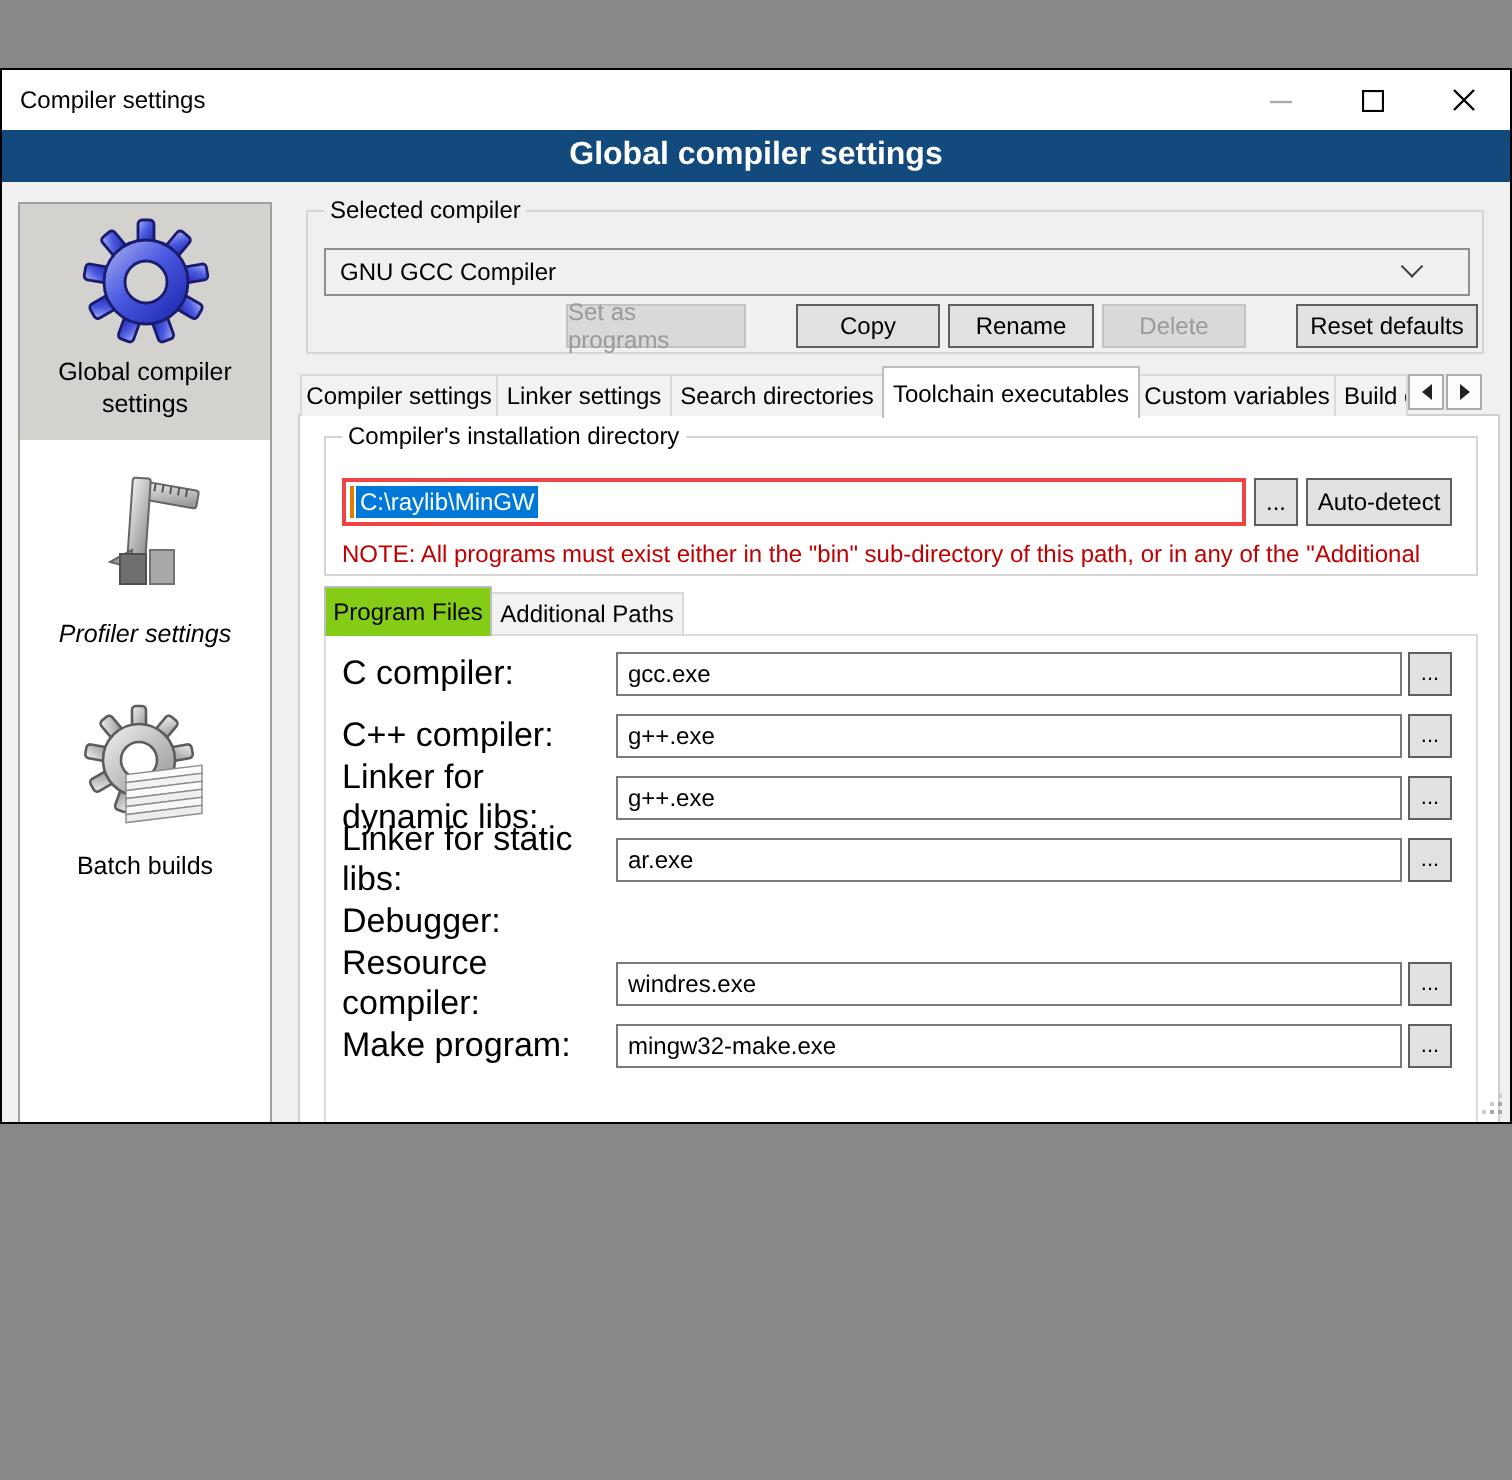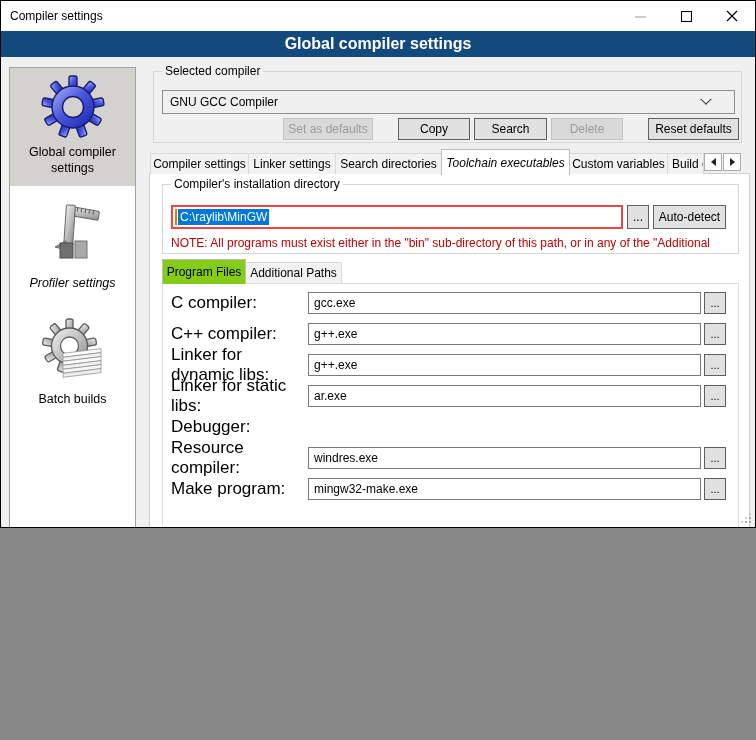--- a/index.html
+++ b/index.html
@@ -1,18 +1,18 @@
 <!DOCTYPE html>
 <html><head>
 <meta charset="utf-8">
 <style>
   * { margin:0; padding:0; box-sizing:border-box; }
   html,body { width:756px; height:740px; }
   body { font-family:"Liberation Sans", sans-serif; font-size:12px; color:#000; background:#888; }
-  .window { position:relative; width:756px; height:528px; border:1px solid #000; background:#f0f0f0; overflow:hidden; }
+  .window { position:relative; width:756px; height:528px; border:1px solid #000; background:#f0f0f0; overflow:hidden;margin-top:34px; }
 
   
   .titlebar { position:absolute; top:0; left:0; width:754px; height:30px; background:#fff; display:flex; align-items:center; }
   .title-text { margin-left:9px; font-size:12px; }
   .win-controls { position:absolute; right:0; top:0; height:30px; display:flex; }
   .win-btn { width:46px; height:30px; display:flex; align-items:center; justify-content:center; }
 
   
   .banner { position:absolute; top:30px; left:0; width:754px; height:26px; background:#134a7e; color:#fff;
             font-weight:bold; font-size:16px; display:flex; align-items:center; justify-content:center; }
@@ -210,32 +210,32 @@
       <div class="side-label">Batch builds</div>
     </div>
   </div>
 
   <div class="groupbox group-selcomp">
     <div class="legend on-gray">Selected compiler</div>
     <div class="combo combo-main">
       <span class="val">GNU GCC Compiler</span>
       <span class="chev"></span>
     </div>
-    <div class="btn disabled gb-btn" style="left:129px; width:90px;">Set as defaults</div>
+    <div class="btn disabled gb-btn" style="left:129px; width:90px;">Set as programs</div>
     <div class="btn gb-btn" style="left:244px; width:72px;">Copy</div>
-    <div class="btn gb-btn" style="left:320px; width:73px;">Search</div>
+    <div class="btn gb-btn" style="left:320px; width:73px;">Rename</div>
     <div class="btn disabled gb-btn" style="left:397px; width:72px;">Delete</div>
     <div class="btn gb-btn" style="left:494px; width:91px;">Reset defaults</div>
   </div>
 
   <div class="tabrow">
     <div class="tab" style="width:99px;">Compiler settings</div>
     <div class="tab" style="width:88px;">Linker settings</div>
     <div class="tab" style="width:107px;">Search directories</div>
-    <div class="tab active" style="width:129px;font-style:italic;">Toolchain executables</div>
+    <div class="tab active" style="width:129px;">Toolchain executables</div>
     <div class="tab" style="width:99px;">Custom variables</div>
     <div class="tab" style="width:37px; justify-content:flex-start;">Build options</div>
     <div class="tabscroll">
         <span class="tri-left"></span>
       </div>
     <div class="tabscroll">
         <span class="tri-right"></span>
       </div>
   </div>
 

